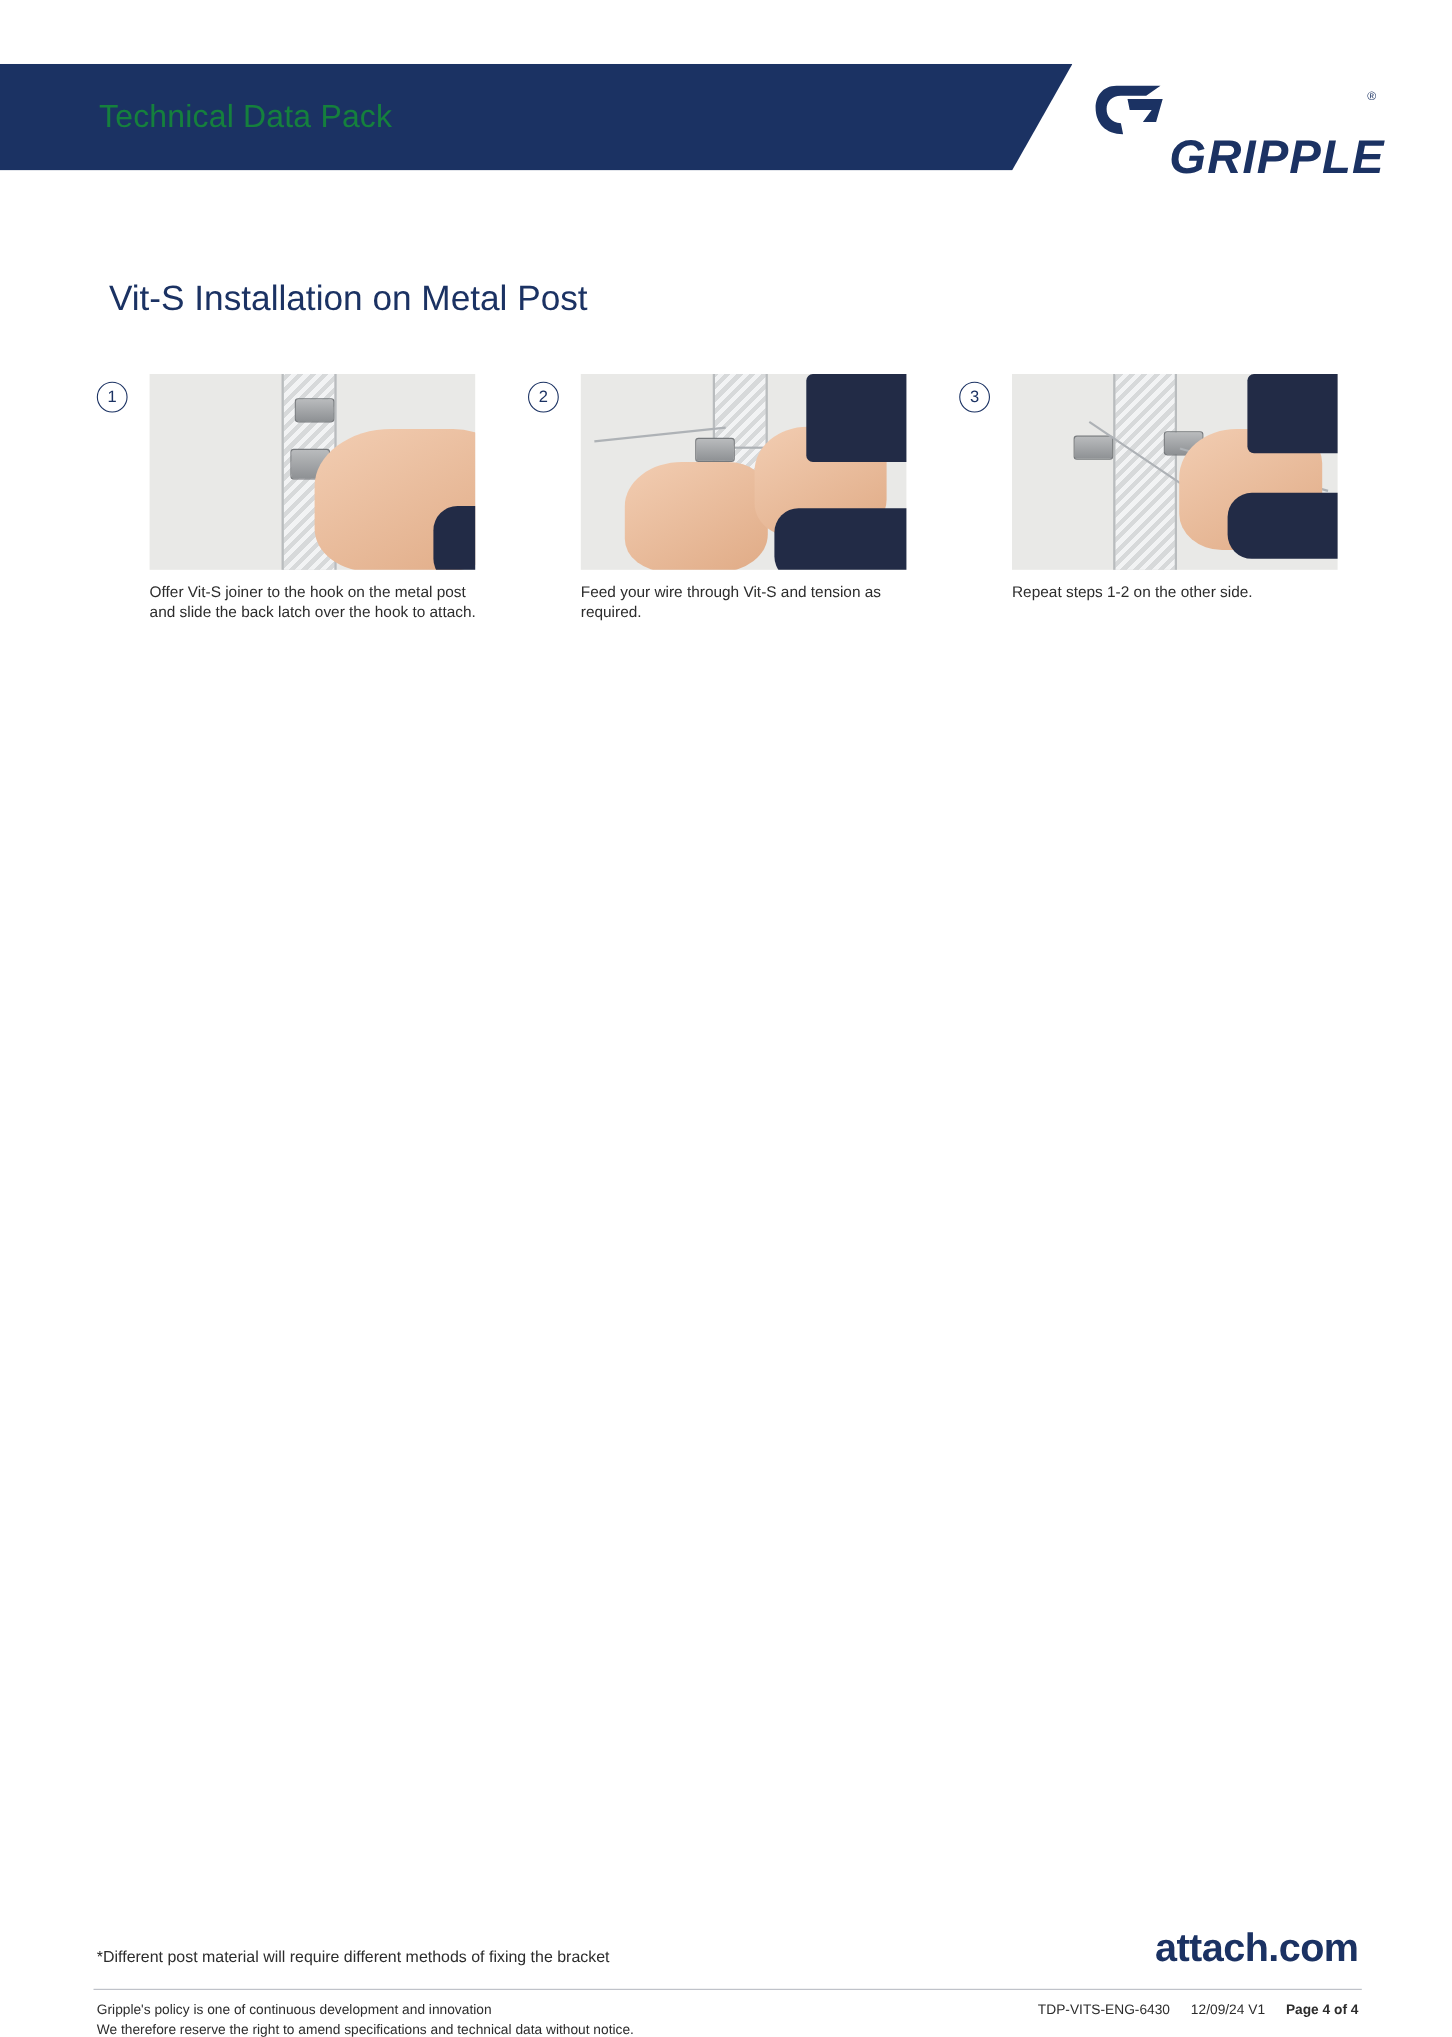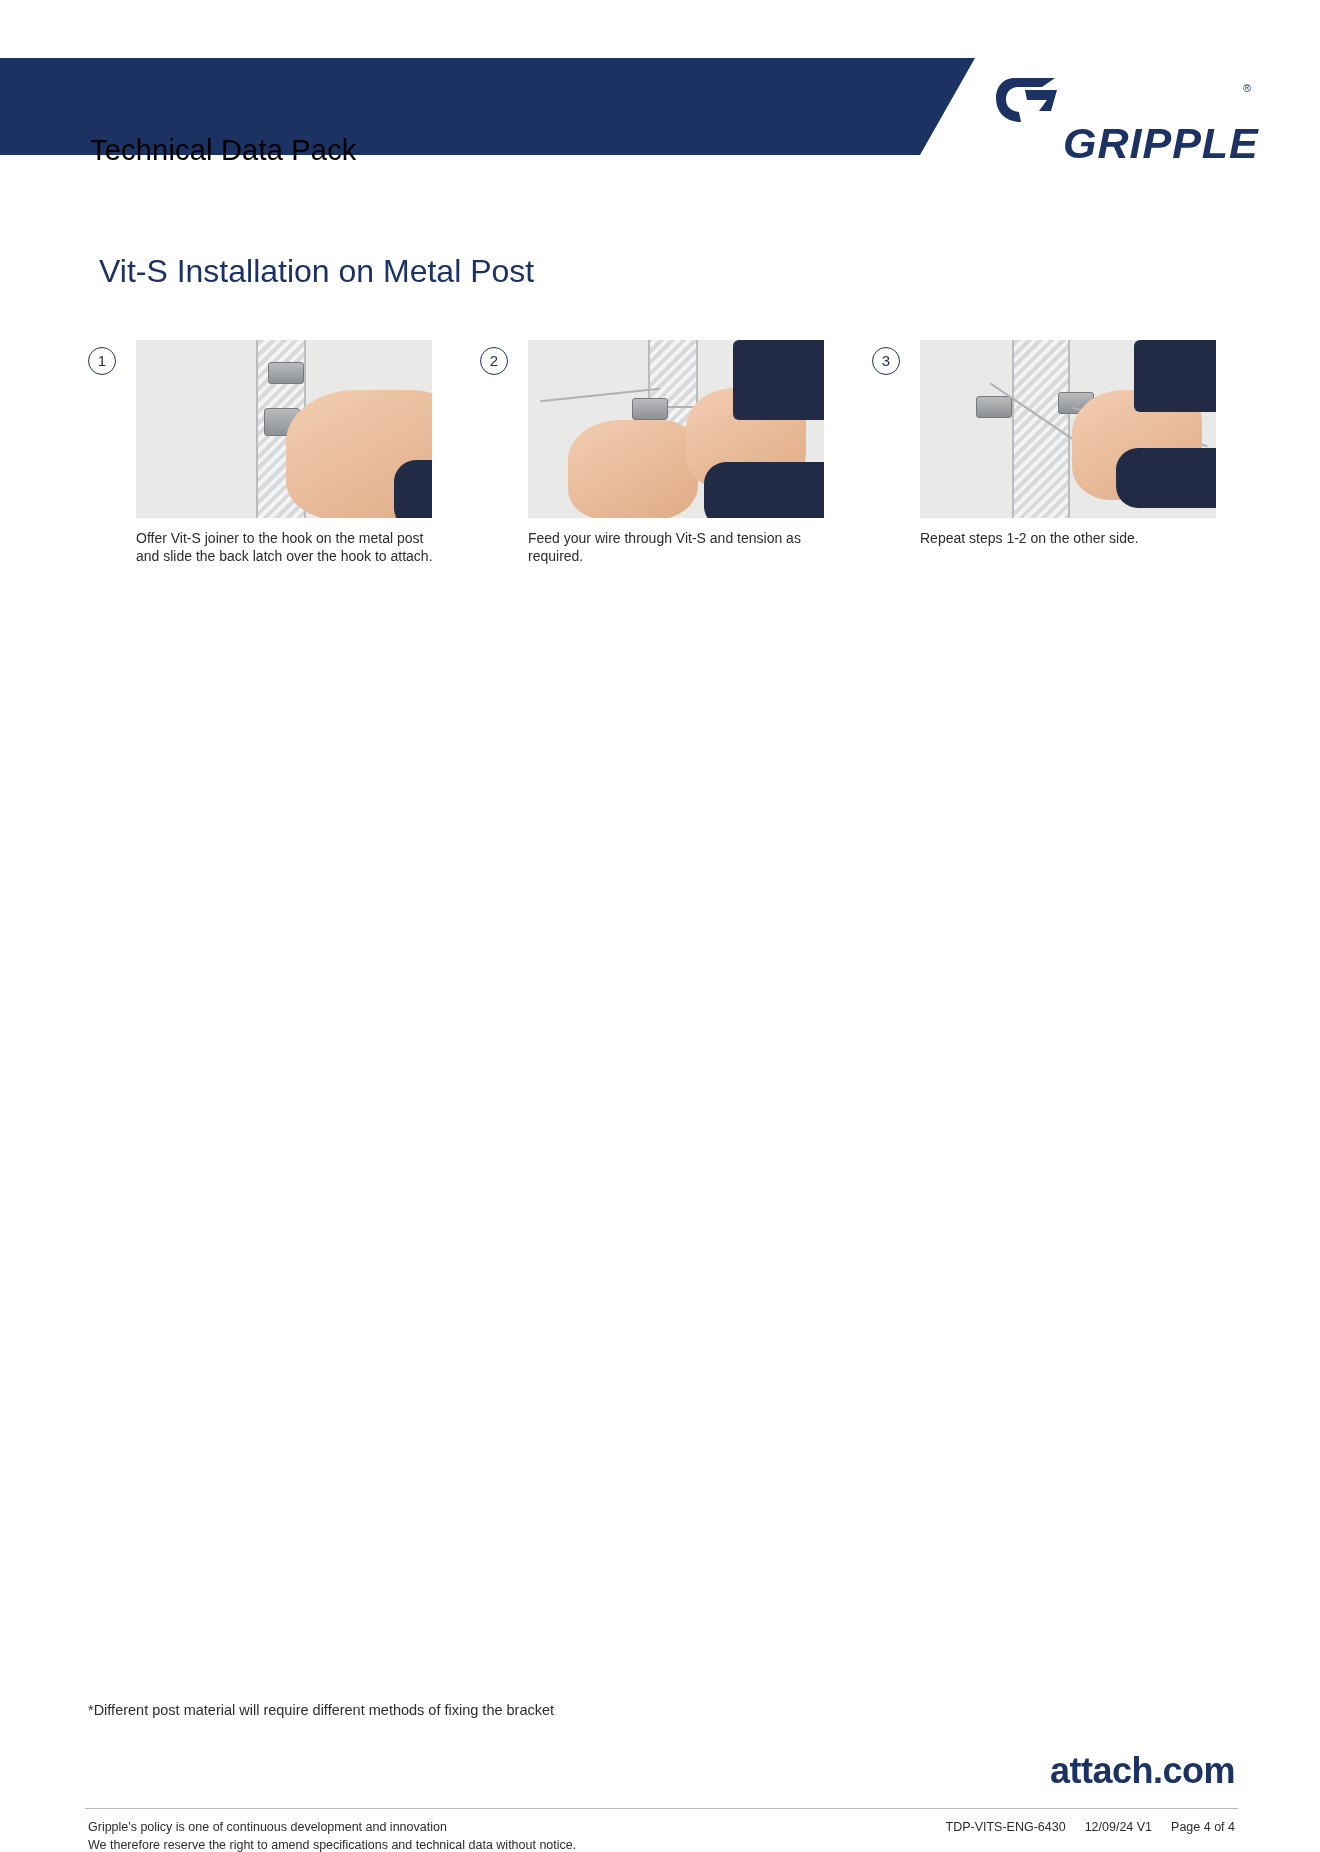--- a/index.html
+++ b/index.html
@@ -31,23 +31,22 @@
     width: 975px;
     height: 97px;
     background: #1b3263;
     clip-path: polygon(0 0, 975px 0, 920px 97px, 0 97px);
   }
   .header-title {
     position: absolute;
     top: 90px;
     left: 90px;
     font-size: 29px;
-    color: #000000;
+    color: #15803d;
     letter-spacing: 0.2px;
-    margin-top: 44px;
   }
   .logo {
     position: absolute;
     top: 76px;
     left: 995px;
     width: 260px;
     height: 54px;
   }
   .logo-shape {
     position: absolute;
@@ -163,21 +162,21 @@
     border-radius: 22px 6px 6px 22px;
   }
   .wire {
     height: 2px;
     background: #aeb2b6;
   }
 
   
   .footnote {
     position: absolute;
-    top: 1702px;
+    top: 1772px;
     left: 88px;
     font-size: 14.5px;
     color: #2c2c2c;
   }
   .site {
     position: absolute;
     top: 1750px;
     right: 85px;
     font-size: 36px;
     font-weight: bold;
@@ -201,21 +200,21 @@
     color: #2c2c2c;
   }
   .footer-right {
     position: absolute;
     top: 1820px;
     right: 85px;
     font-size: 12.5px;
     color: #2c2c2c;
     white-space: nowrap;
   }
-  .footer-right b { font-weight: normal; text-align: center; }
+  .footer-right b { font-weight: bold; text-align: center; }
   .fr-gap { display: inline-block; width: 12px; }
 </style>
 </head>
 <body>
 
 <div class="header">
   <div class="header-bar"></div>
   <div class="header-title">Technical Data Pack</div>
 
   <div class="logo">

